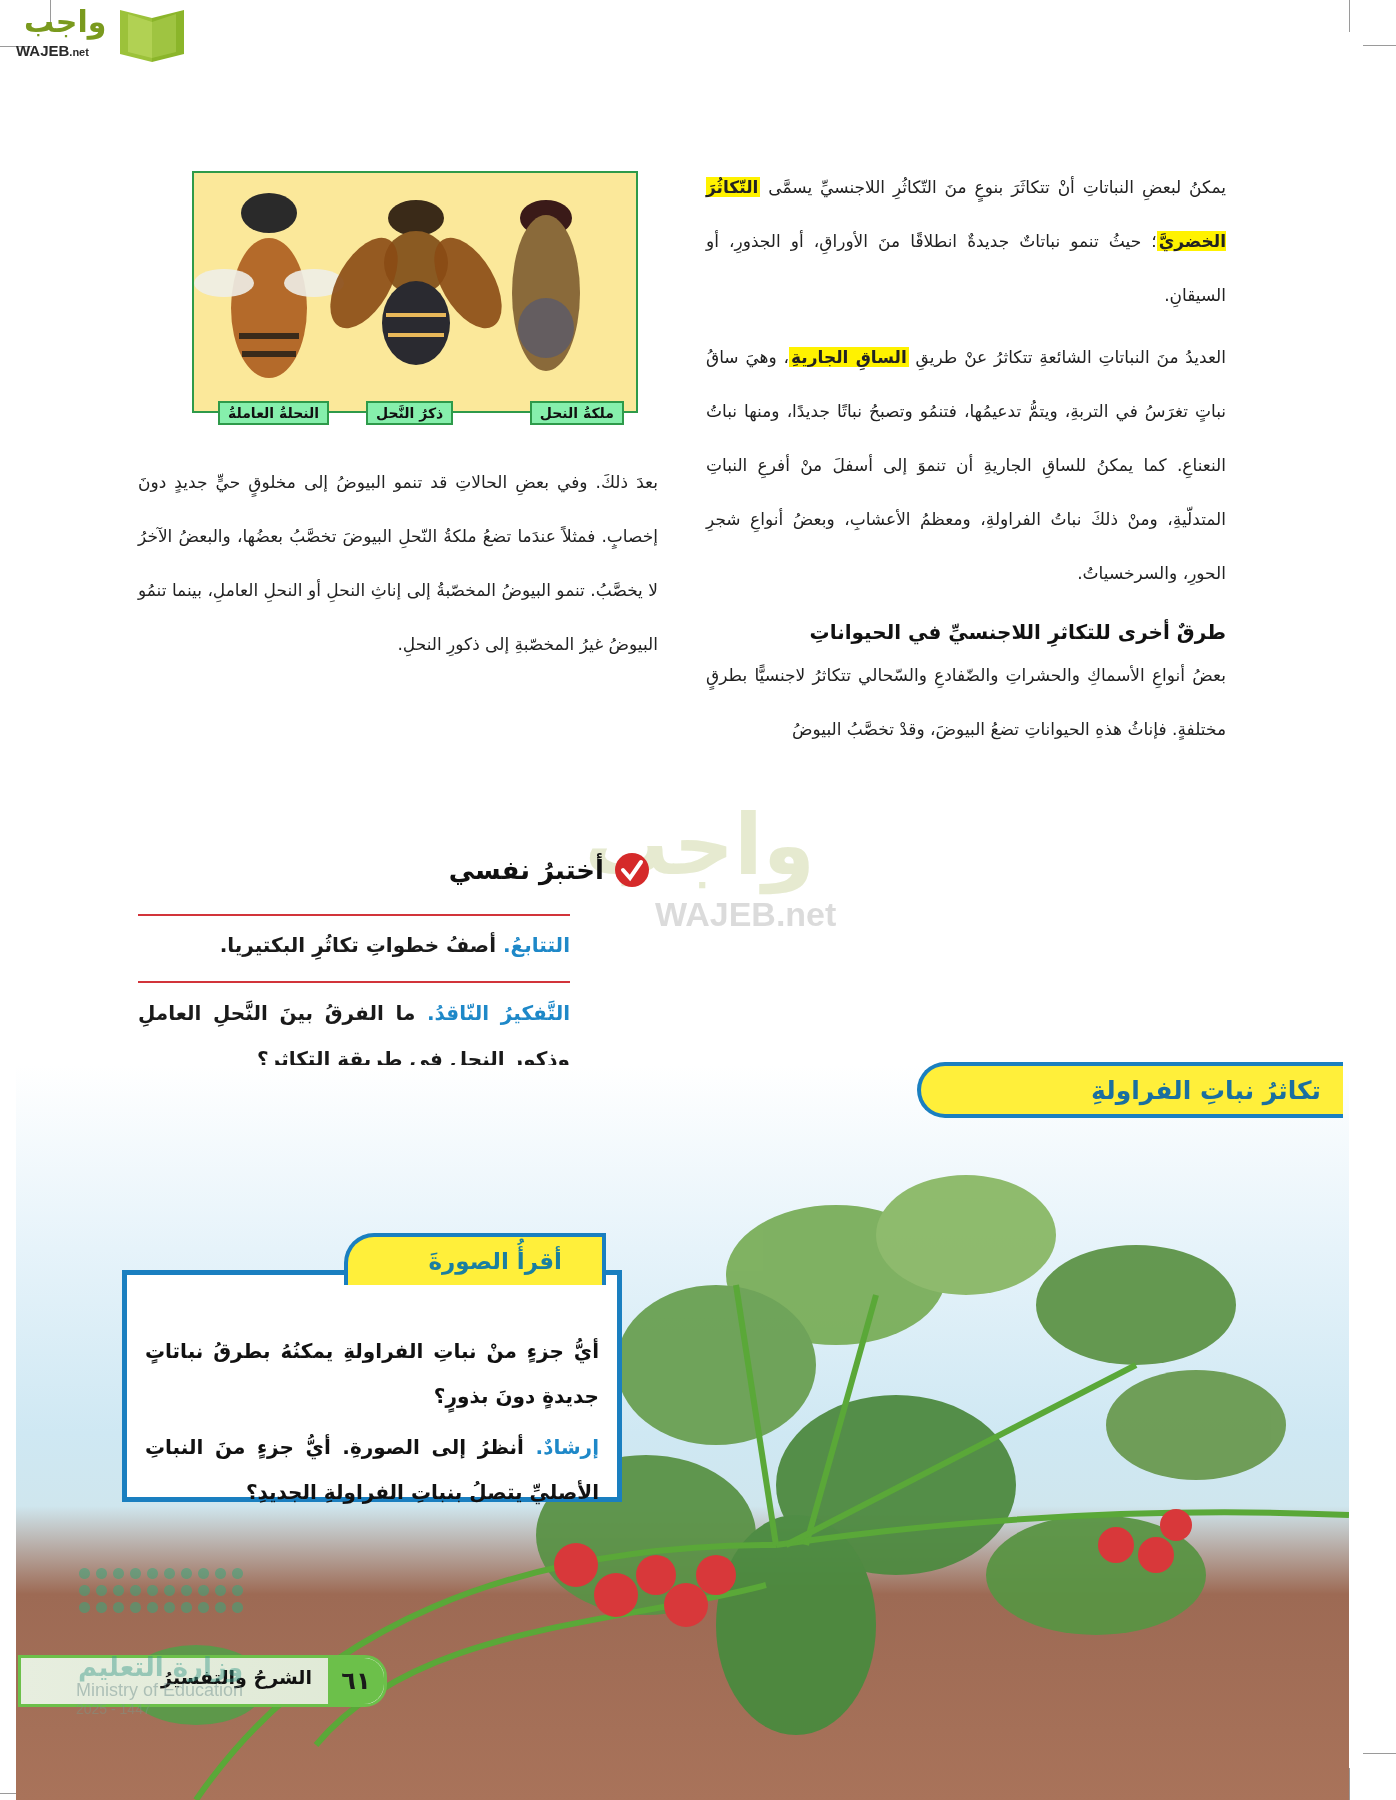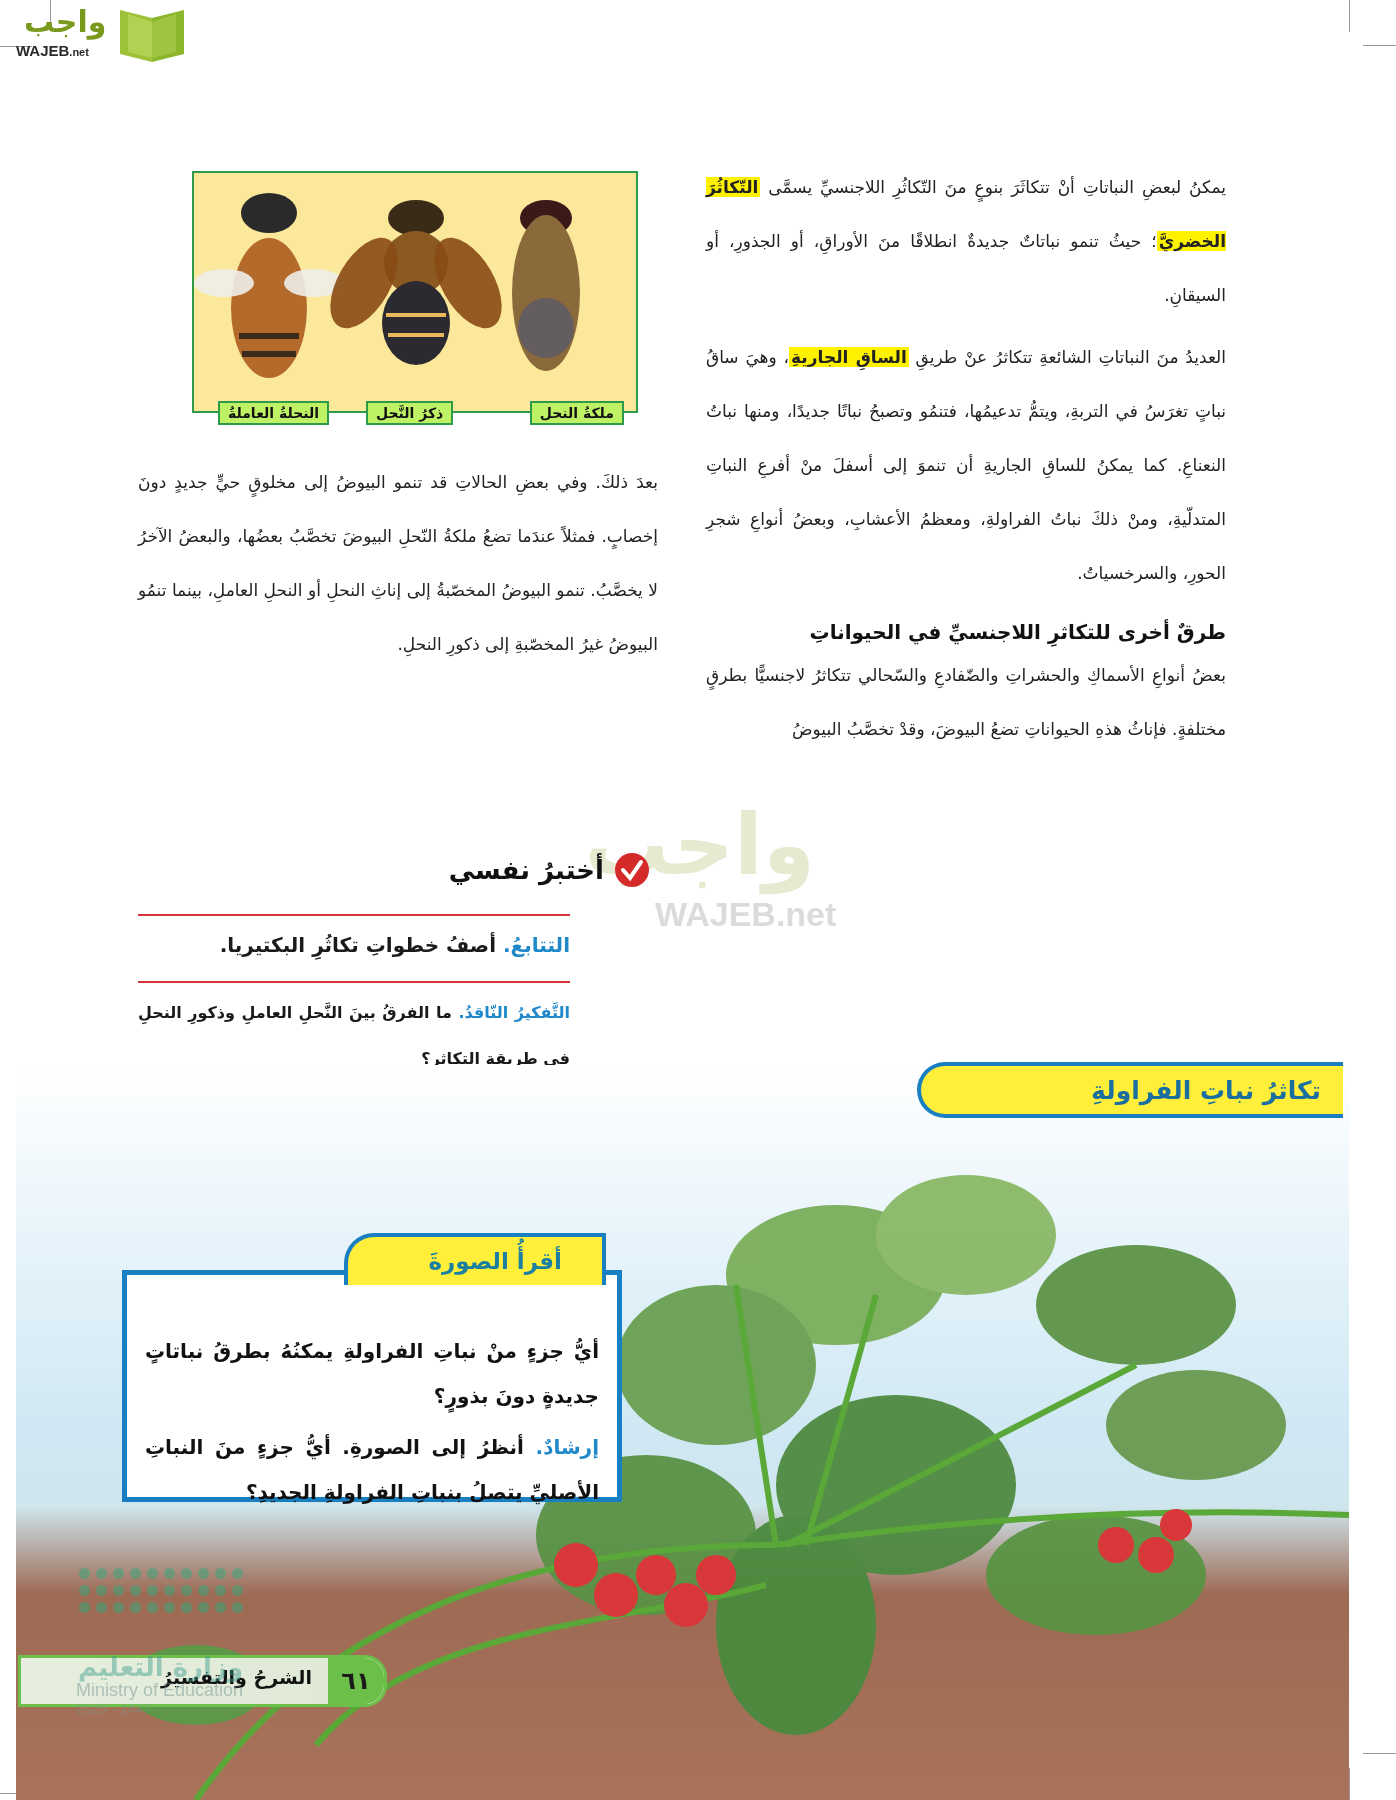--- a/index.html
+++ b/index.html
@@ -13,21 +13,21 @@
   .logo .ar { position:absolute; left:18px; top:0px; font-size:30px; font-weight:bold; color:#7a9a1e; direction:rtl; }
   .logo .en { position:absolute; left:10px; top:38px; font-size:15px; font-weight:bold; color:#2a2a2a; font-family:"Liberation Sans", sans-serif; }
   .logo .book { position:absolute; left:108px; top:4px; width:76px; height:54px; }
   
   .col { direction:rtl; text-align:justify; font-family:"DejaVu Sans", sans-serif; }
   .h { font-weight:bold; font-size:25px; color:#111; }
   .p { font-size:17px; line-height:54px; color:#222; }
   .hl { background:#fff200; font-weight:bold; padding:0 2px; }
   
   .bees { left:192px; top:171px; width:442px; height:238px; border:2px solid #2e9a4a; background:#fbe89a; }
-  .bee-label { position:absolute; bottom:-14px; background:#bef264; border:2px solid #2e9a4a; font-size:14px; font-weight:bold;
+  .bee-label { position:absolute; bottom:-14px; background:#86efac; border:2px solid #2e9a4a; font-size:14px; font-weight:bold;
                padding:2px 8px; direction:rtl; color:#111; }
   
   .rule { position:absolute; height:2px; background:#d2343a; }
   .q-label { color:#1e88c8; font-weight:bold; }
   
   .scene { left:16px; top:1065px; width:1333px; height:735px;
            background:linear-gradient(180deg,#ffffff 0%, #e6f3fa 25%, #cfe8f3 50%, #cfe6ee 60%, #9d6a54 72%, #a9735a 100%); }
   .ribbon { position:absolute; background:#ffef3a; border:4px solid #1a7fc0; color:#1a6fa0; font-weight:bold; direction:rtl; }
   .readbox { left:122px; top:1270px; width:490px; height:222px; background:#fff; border:5px solid #1a7fc0; direction:rtl; }
   .footer-bar { left:18px; top:1655px; width:363px; height:46px; background:linear-gradient(90deg,#e7eedf,#dfe9d5); border:3px solid #6cc04a; border-radius:0 22px 22px 0; }
@@ -109,21 +109,21 @@
     <circle cx="18" cy="18" r="17" fill="#d52a2a"></circle>
     <path d="M9 18 L16 26 L27 10" stroke="#fff" stroke-width="4" fill="none" stroke-linecap="round"></path>
   </svg>
   <span style="font-size:26px;font-weight:bold;color:#111;">أختبرُ نفسي</span>
 </div>
 <div class="rule" style="left:138px;top:914px;width:432px;"></div>
 <div class="abs" style="left:138px;top:925px;width:432px;direction:rtl;font-size:20px;font-weight:bold;line-height:40px;">
   <span class="q-label">التتابعُ.</span><span> أصفُ خطواتِ تكاثُرِ البكتيريا.</span>
 </div>
 <div class="rule" style="left:138px;top:981px;width:432px;"></div>
-<div class="abs" style="left:138px;top:990px;width:432px;direction:rtl;text-align:justify;font-size:16px;font-weight:bold;line-height:46px;">
+<div class="abs" style="left:138px;top:990px;width:432px;direction:rtl;text-align:justify;font-size:20px;font-weight:bold;line-height:46px;">
   <span class="q-label">التَّفكيرُ النّاقدُ.</span><span> ما الفرقُ بينَ النَّحلِ العاملِ وذكورِ النحلِ في طريقةِ التكاثرِ؟</span>
 </div>
 
 <div class="abs scene">
   <svg width="1333" height="735" style="position:absolute;left:0;top:0;">
     <g fill="#5e9a4a" opacity=".95">
       <ellipse cx="820" cy="210" rx="110" ry="70" fill="#7aae5a"></ellipse>
       <ellipse cx="950" cy="170" rx="90" ry="60" fill="#8ab866"></ellipse>
       <ellipse cx="700" cy="300" rx="100" ry="80" fill="#6aa052"></ellipse>
       <ellipse cx="1120" cy="240" rx="100" ry="60" fill="#5e9448"></ellipse>

